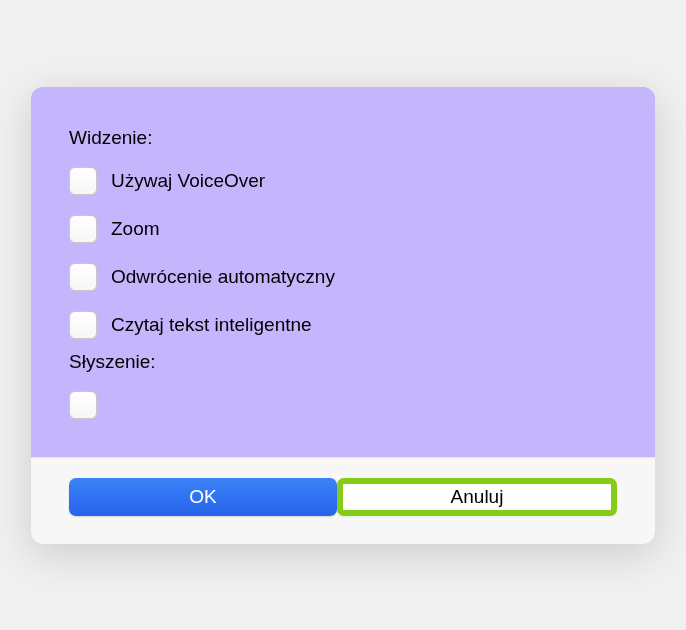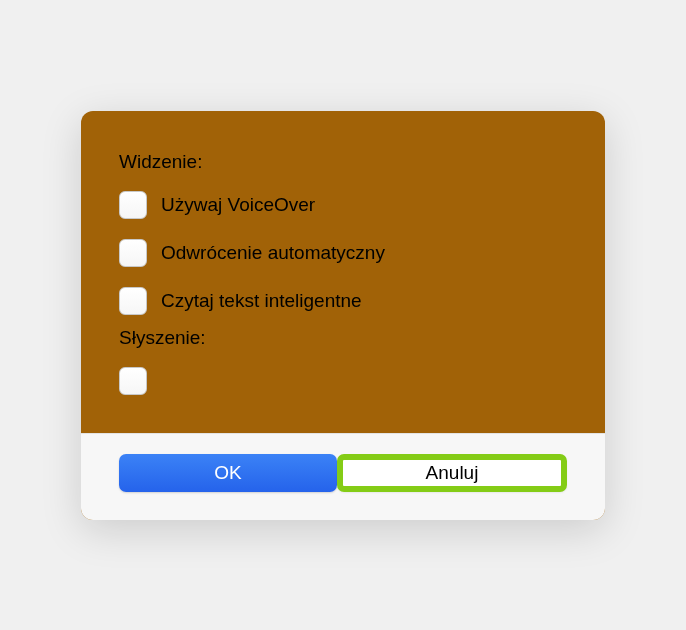--- a/index.html
+++ b/index.html
@@ -10,24 +10,24 @@
     body {
       font-family: -apple-system, BlinkMacSystemFont, "Helvetica Neue", Arial, sans-serif;
       background: #f0f0f0;
       width: 686px;
       height: 630px;
       display: flex;
       align-items: center;
       justify-content: center;
     }
     .dialog {
-      background: #a16207;
+      background: #c4b5fd;
       border-radius: 12px;
       box-shadow: 0 10px 40px rgba(0,0,0,0.15);
-      width: 524px;
+      width: 624px;
       overflow: hidden;
     }
     .dialog-content {
       padding: 38px 38px 28px 38px;
     }
     .section-header {
       font-size: 19px;
       color: #000;
       margin-bottom: 8px;
       margin-top: 2px;
@@ -90,20 +90,24 @@
 <div class="dialog">
   <div class="dialog-content">
 
     <div class="section-header">Widzenie:</div>
 
     <div class="checkbox-row">
       <div class="checkbox"></div>
       <span class="checkbox-label">Używaj VoiceOver</span>
     </div>
 
+    <div class="checkbox-row">
+      <div class="checkbox"></div>
+      <span class="checkbox-label">Zoom</span>
+    </div>
 
     <div class="checkbox-row">
       <div class="checkbox"></div>
       <span class="checkbox-label">Odwrócenie automatyczny</span>
     </div>
 
     <div class="checkbox-row">
       <div class="checkbox"></div>
       <span class="checkbox-label">Czytaj tekst inteligentne</span>
     </div>

